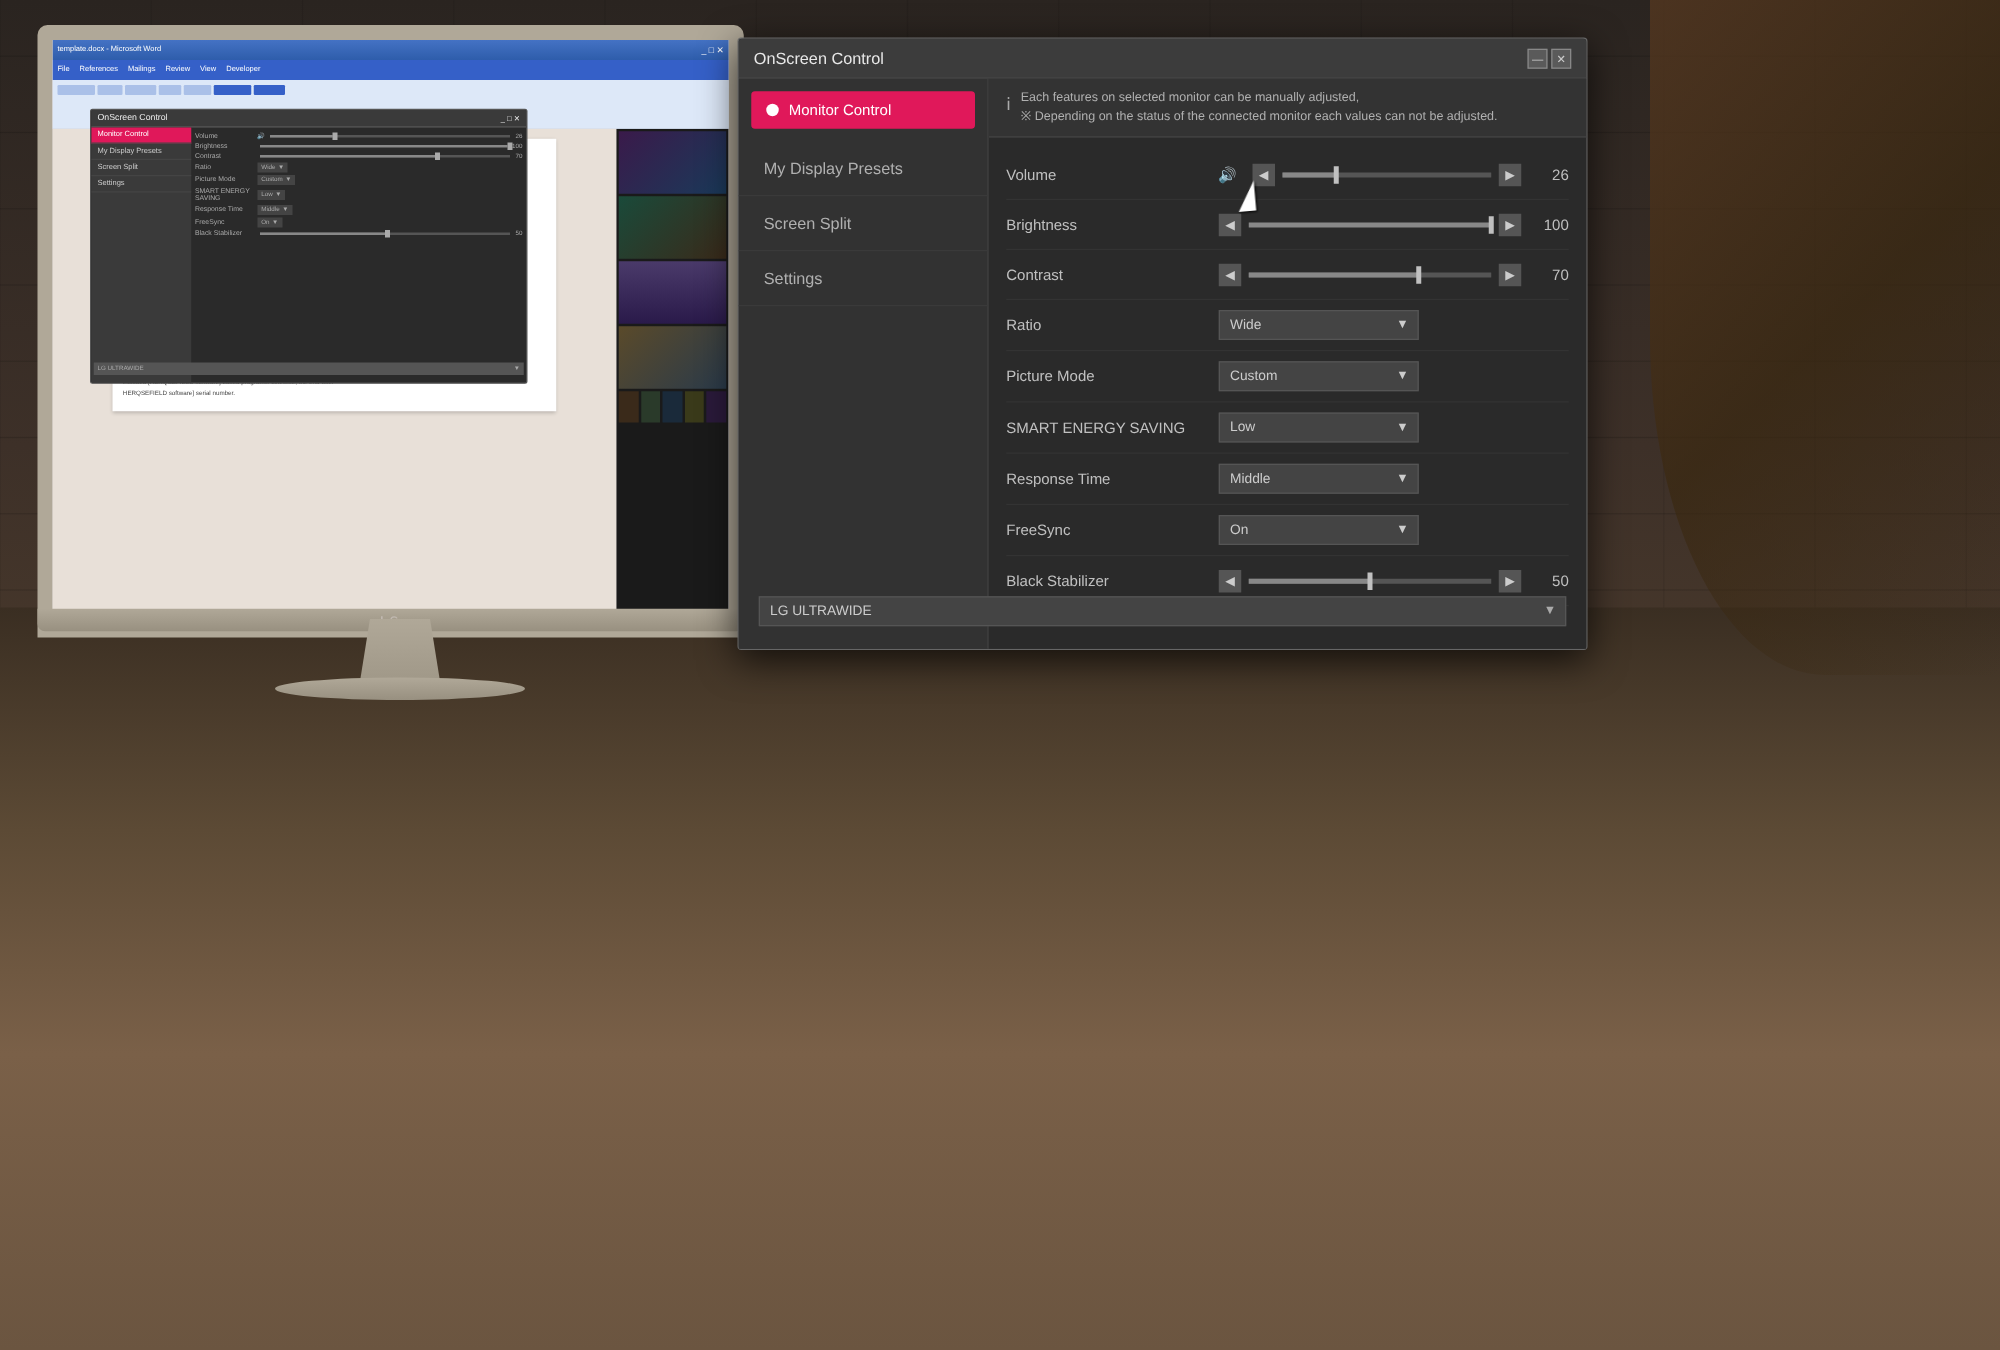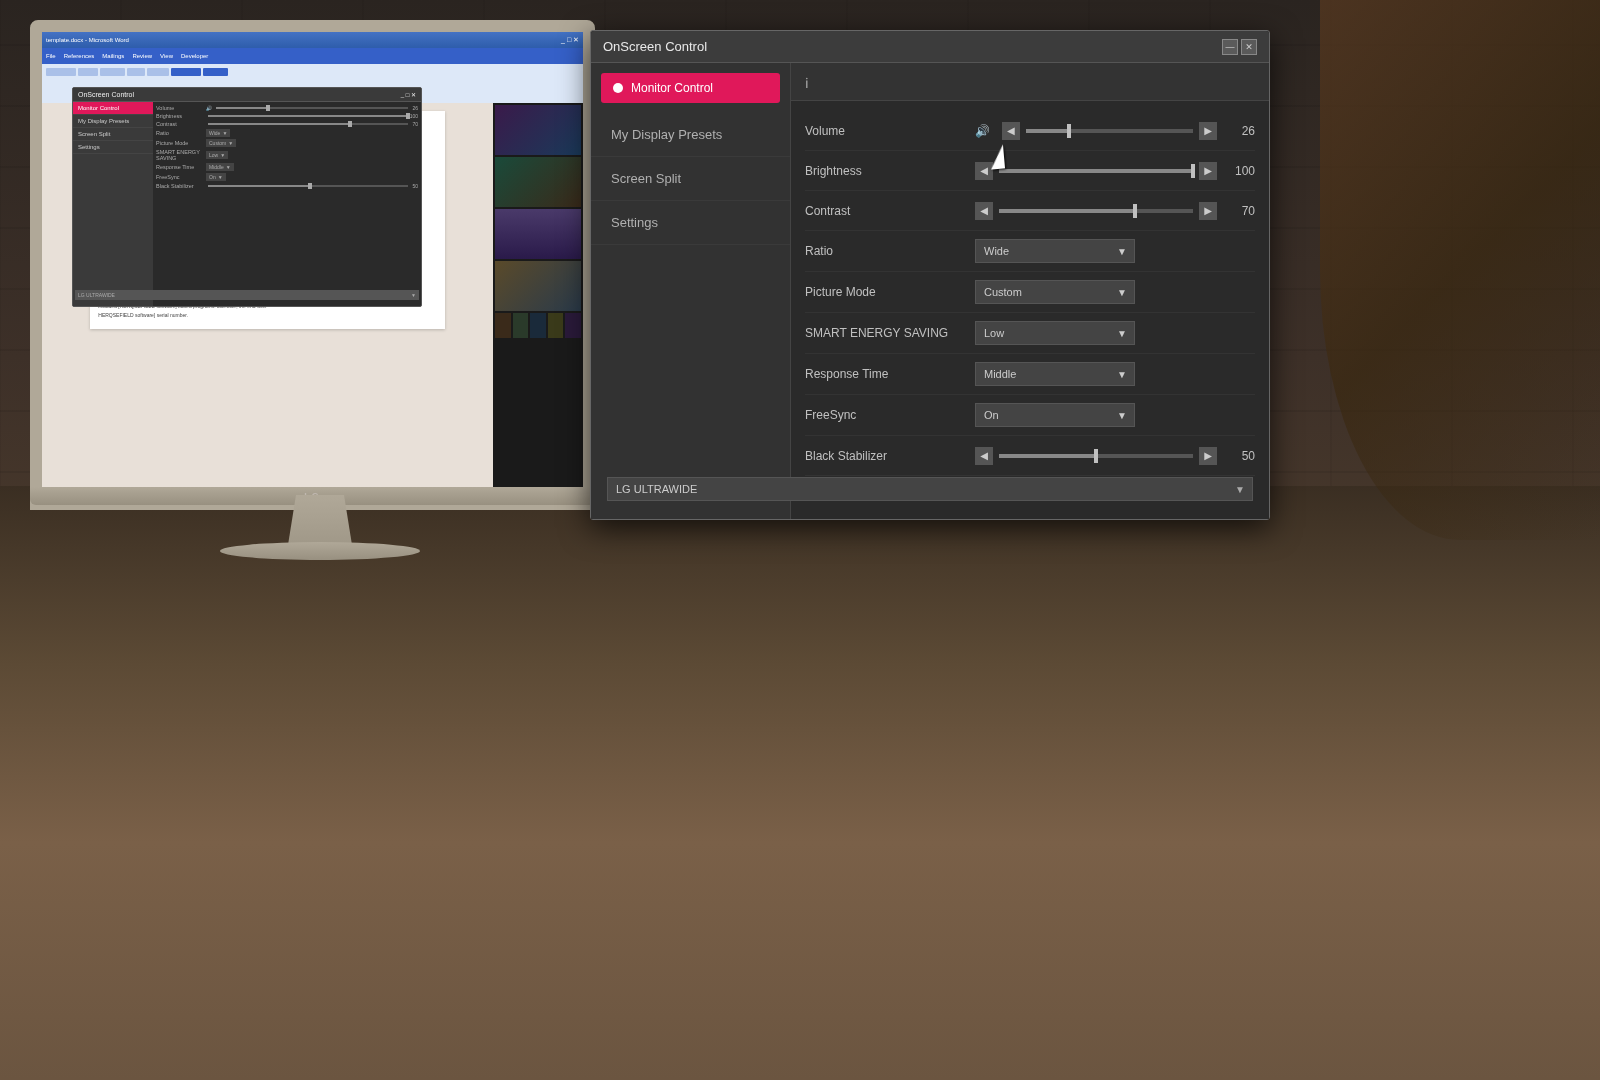--- a/index.html
+++ b/index.html
@@ -768,20 +768,24 @@
           <option>LG ULTRAWIDE</option>
         </select>
         <span class="osc-select-arrow">▼</span>
       </div>
     </div>
 
     <div class="osc-content">
 
       <div class="osc-info-bar">
         <span class="osc-info-icon">ℹ</span>
+        <div>
+          <div class="osc-info-text">Each features on selected monitor can be manually adjusted,</div>
+          <div class="osc-info-text">※ Depending on the status of the connected monitor each values can not be adjusted.</div>
+        </div>
       </div>
 
       <div class="osc-controls">
 
         <div class="osc-control-row">
           <span class="osc-control-label">Volume</span>
           <div class="osc-slider-group">
             <span class="osc-volume-icon">🔊</span>
             <button class="osc-slider-btn">◀</button>
             <div class="osc-slider-track">

